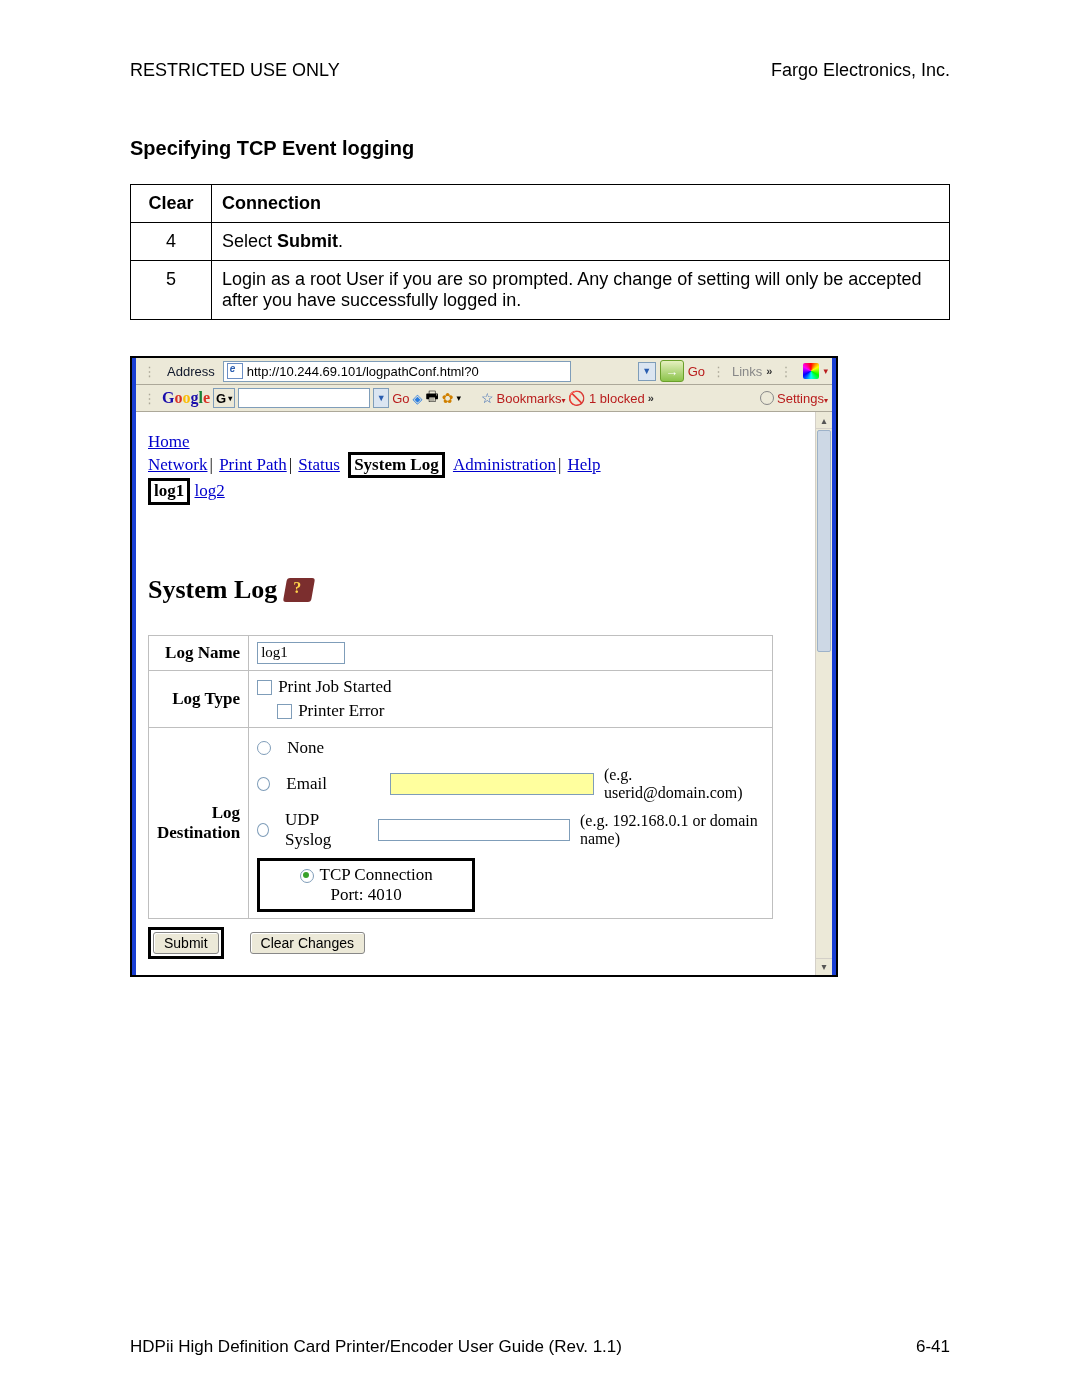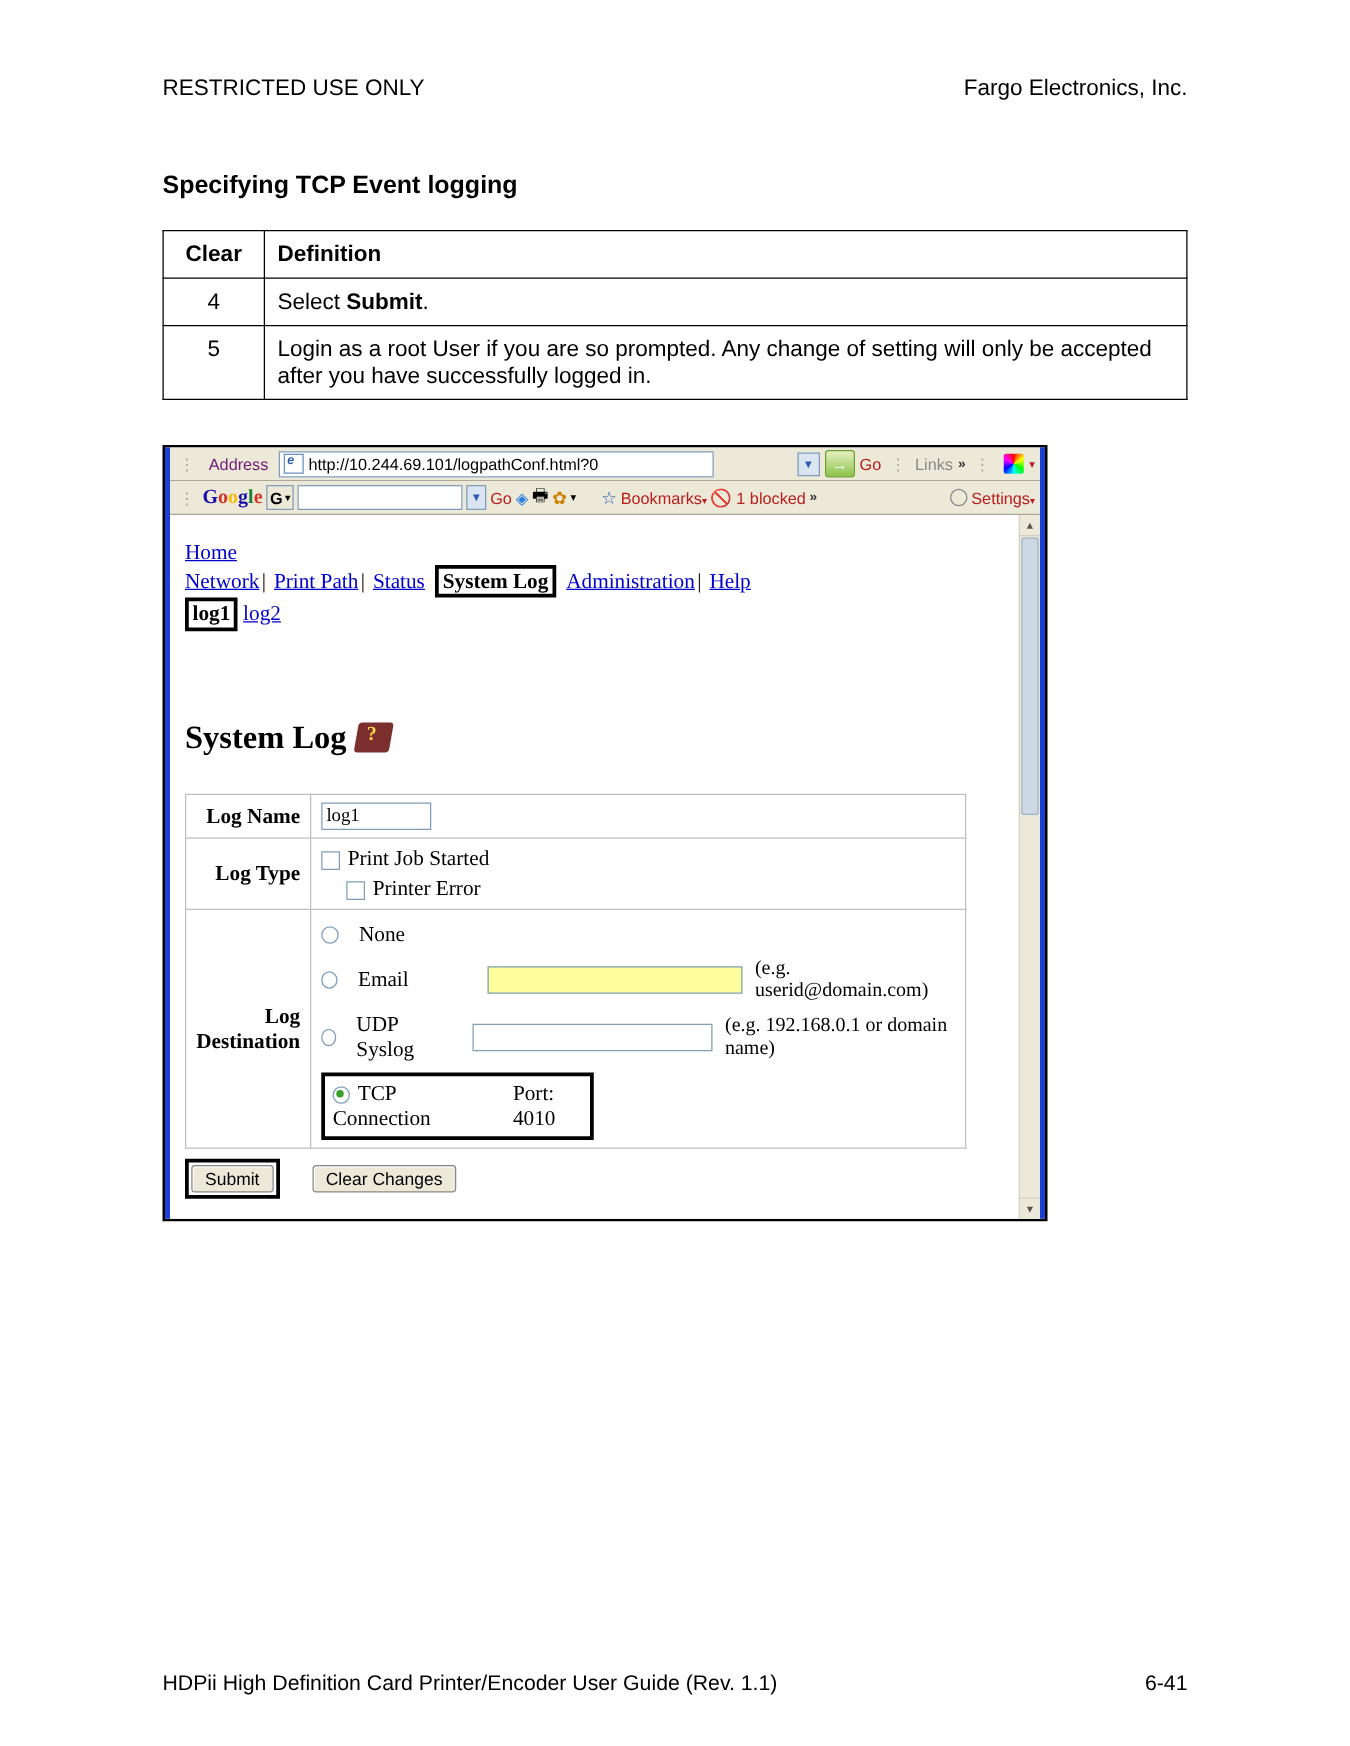--- a/index.html
+++ b/index.html
@@ -55,21 +55,21 @@
   .address-bar {
     display: flex;
     align-items: center;
     background: #ece9d8;
     border-bottom: 1px solid #aca899;
     height: 26px;
     font-size: 13px;
     gap: 4px;
     padding: 0 4px;
   }
-  .ab-label { color: #701a75; font-size:13px; padding:0 4px; }
+  .ab-label { color: #0f172a; font-size:13px; padding:0 4px; }
   .ab-url {
     flex: 0 0 340px;
     background: #fff;
     border: 1px solid #7f9db9;
     height: 19px;
     display: flex;
     align-items: center;
     padding: 0 3px;
     gap: 4px;
   }
@@ -124,21 +124,21 @@
   table.form{border-collapse:collapse;width:612px;}
   table.form td{border:1px solid #bfbfbf;padding:6px 8px;font-size:17px;vertical-align:middle;}
   table.form .lbl{font-weight:bold;text-align:right;width:130px;font-family:"Times New Roman",serif;}
   .txt-in{height:20px;border:1px solid #7f9db9;background:#fff;padding:0 3px;font-size:15px;font-family:"Times New Roman",serif;}
   .yellow{background:#ffff9e;}
   .chk{width:13px;height:13px;border:1px solid #7f9db9;background:#fff;display:inline-block;vertical-align:middle;margin-right:6px;}
   .radio{width:12px;height:12px;border:1px solid #7f9db9;border-radius:50%;background:#fff;display:inline-block;vertical-align:middle;margin-right:6px;position:relative;}
   .radio.sel:after{content:"";position:absolute;left:2px;top:2px;width:6px;height:6px;background:#39a12b;border-radius:50%;}
   .dest-row{display:flex;align-items:center;gap:10px;padding:4px 0;}
   .hint{font-size:16px;}
-  .tcp-box{border:3px solid #000;display:flex;align-items:center;padding:4px 6px;gap:40px;margin-top:4px;width:200px;}
+  .tcp-box{border:3px solid #000;display:flex;align-items:center;padding:4px 6px;margin-top:4px;width:200px;flex-direction:column;}
   .btn-row{margin-top:8px;display:flex;align-items:center;gap:26px;}
   .submit-box{border:3px solid #000;padding:2px;}
   .winbtn{font-family:Arial,sans-serif;font-size:14px;background:#ece9d8;border:1px solid #888;border-radius:3px;padding:2px 10px;box-shadow:inset 1px 1px 0 #fff;}
 
   .ftr{position:absolute;left:130px;right:130px;bottom:40px;display:flex;justify-content:space-between;font-size:17px;}
 </style>
 </head>
 <body>
 
 <div class="page">
@@ -146,21 +146,21 @@
     <span>RESTRICTED USE ONLY</span>
     <span>Fargo Electronics, Inc.</span>
   </div>
 
   <div class="section-title">Specifying TCP Event logging</div>
 
   <table class="proc">
     <tbody>
         <tr>
       <th class="step-col">Clear</th>
-      <th>Definition</th>
+      <th>Connection</th>
     </tr>
     <tr>
       <td class="step-col">4</td>
       <td>
         <span>Select </span><b>Submit</b><span>.</span>
       </td>
     </tr>
     <tr>
       <td class="step-col">5</td>
       <td>Login as a root User if you are so prompted. Any change of setting will only be accepted after you have successfully logged in.</td>

